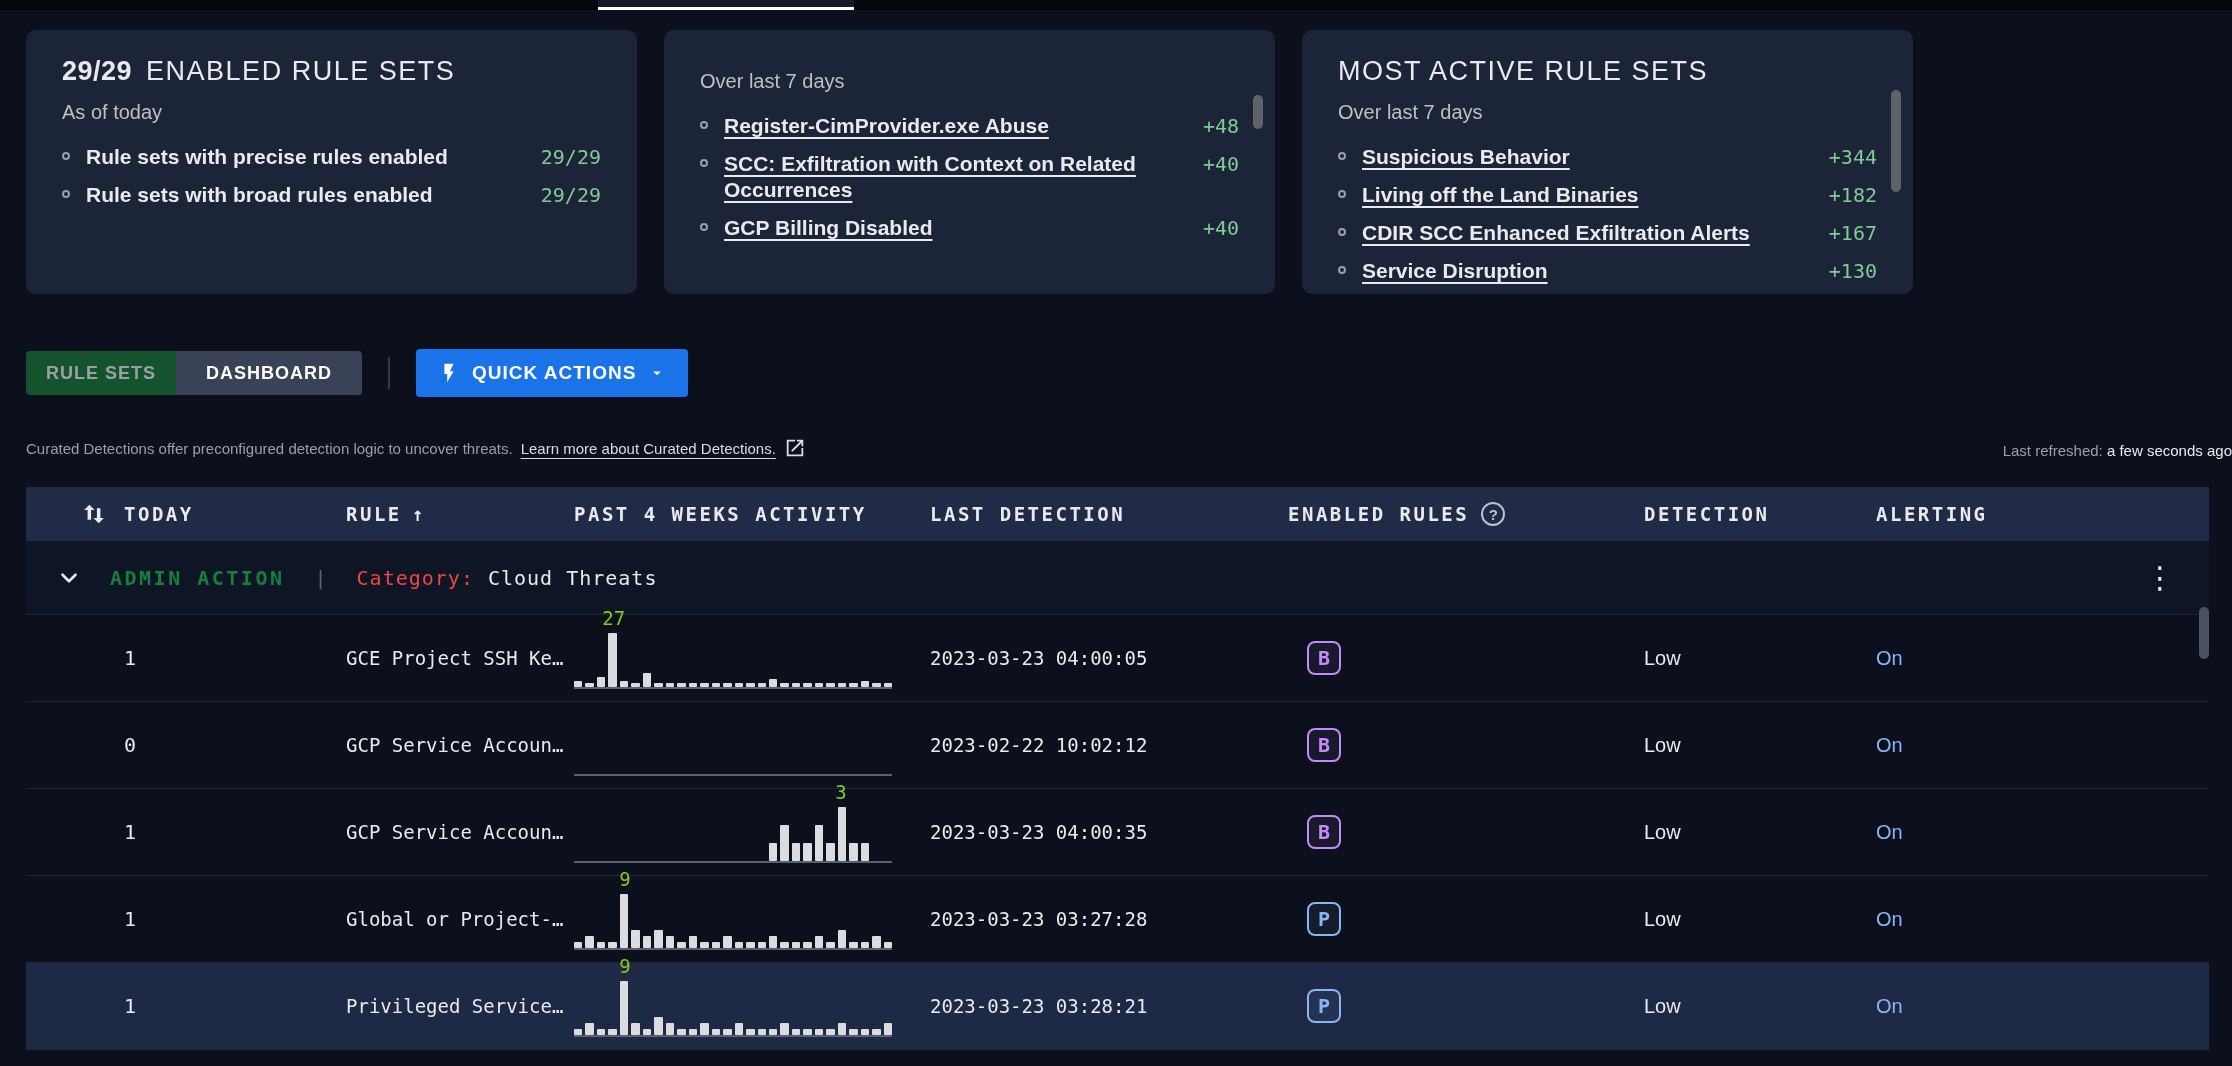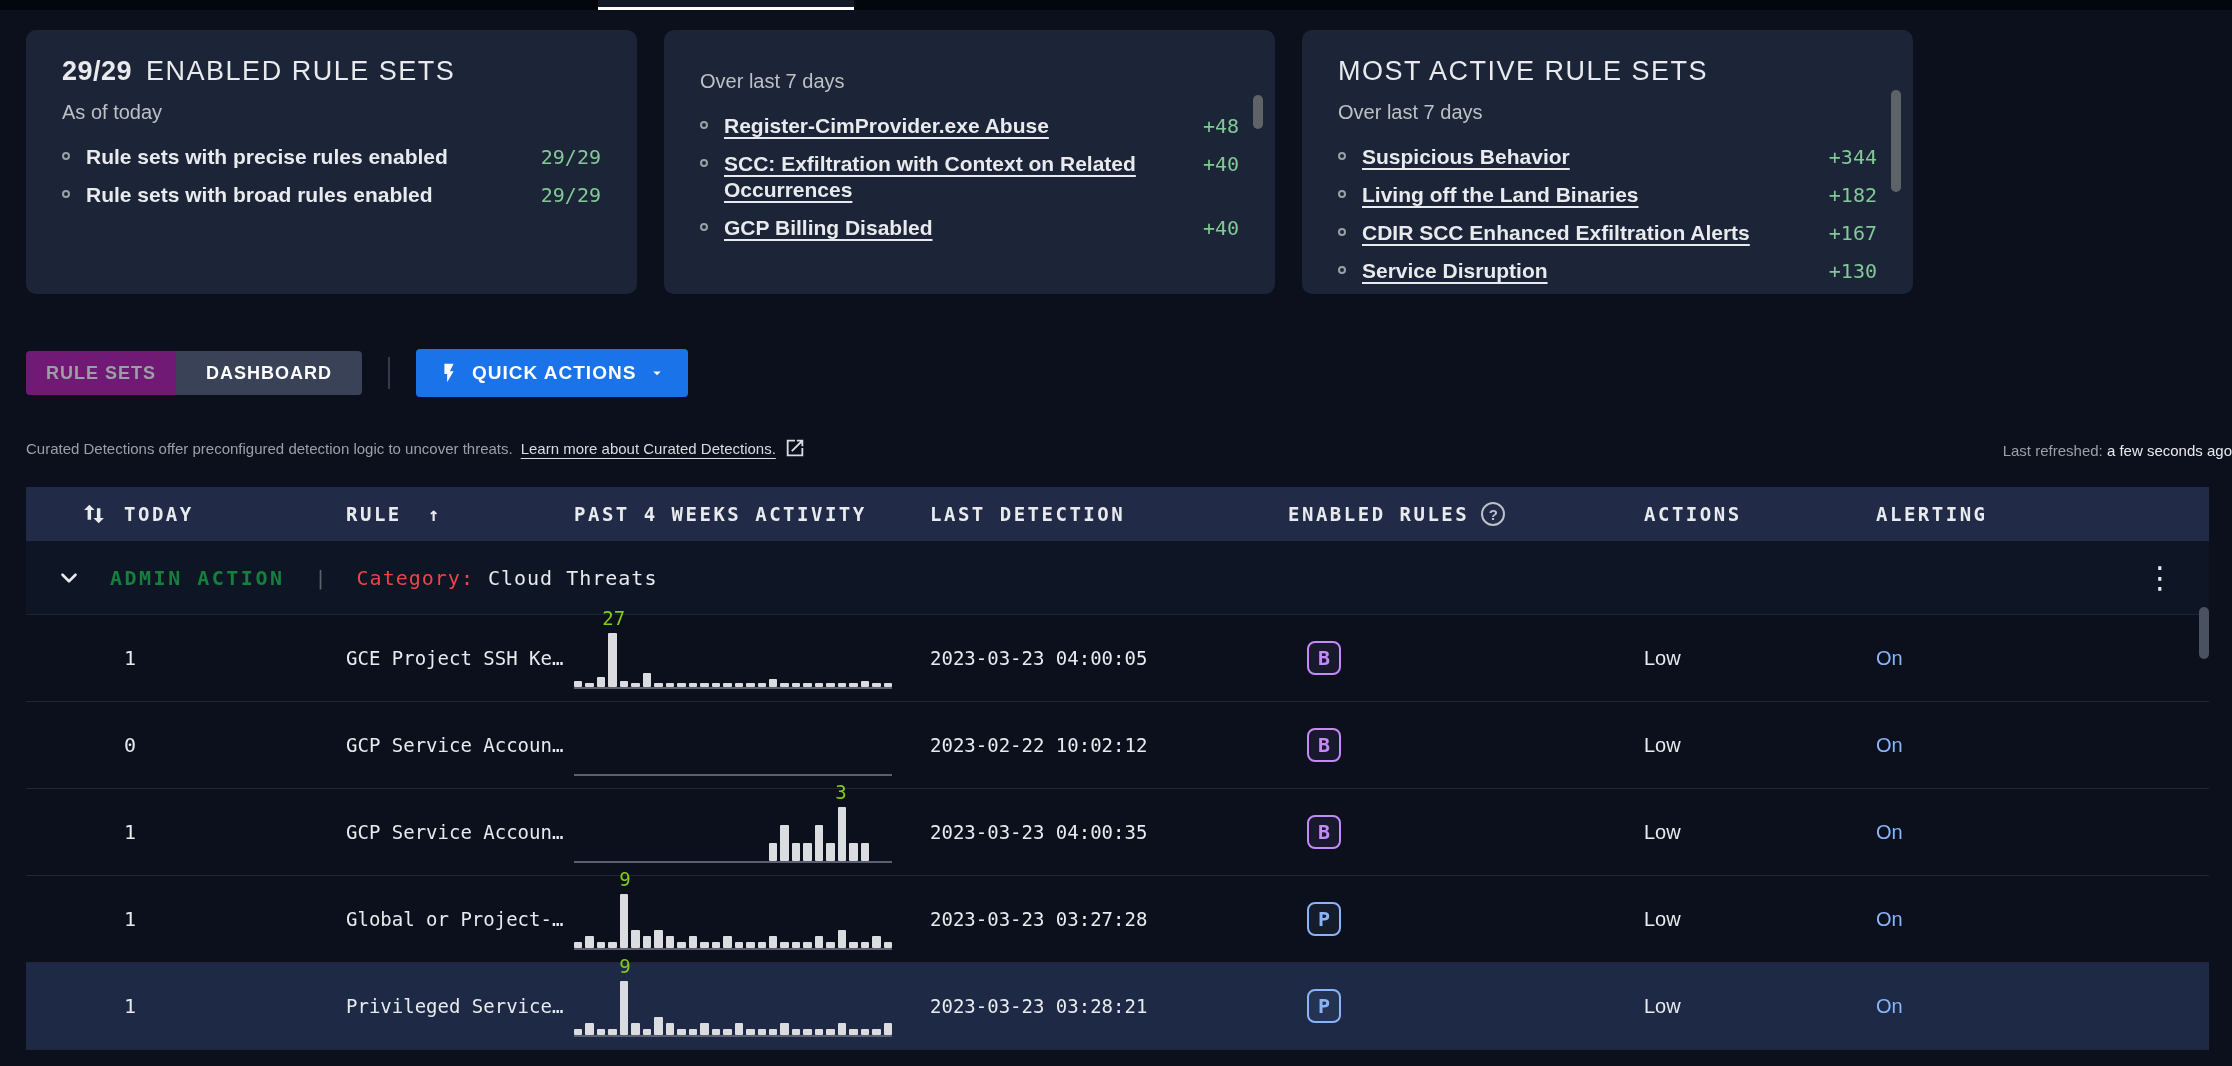--- a/index.html
+++ b/index.html
@@ -39,21 +39,21 @@
   .thumb-rules { top:65px; height:34px; }
   .thumb-rulesets { top:60px; height:102px; }
 
   
   .toolbar { display:flex; align-items:center; margin:55px 0 0 26px; height:48px; }
   .seg { display:flex; border-radius:4px; overflow:hidden; }
   .seg button {
     border:none; height:44px; cursor:pointer;
     font:700 18px "Liberation Sans",sans-serif; letter-spacing:1px;
   }
-  .tab-rule-sets { background:#701a75; color:#9aa0a6; padding:0 20px; }
+  .tab-rule-sets { background:#14532d; color:#9aa0a6; padding:0 20px; }
   .tab-dashboard { background:#3a4257; color:#ffffff; padding:0 30px; }
   .toolbar-sep { width:2px; height:32px; background:#343b4a; margin:0 26px; }
   .btn-quick {
     display:flex; align-items:center; gap:12px; height:48px; padding:0 22px;
     background:#1a73e8; border:none; border-radius:4px; color:#ffffff;
     font:700 19px "Liberation Sans",sans-serif; letter-spacing:1px; cursor:pointer;
   }
 
   
   .desc-row { display:flex; justify-content:space-between; align-items:flex-end;
@@ -65,21 +65,21 @@
 
   
   .table { margin:28px 0 0 26px; width:2183px; position:relative; }
   .grid-cols { display:grid; grid-template-columns:320px 228px 356px 358px 356px 232px 1fr; }
   .thead {
     height:54px; background:#212b47; align-items:center;
     font-family:"DejaVu Sans Mono",monospace; font-size:19px; font-weight:700;
     letter-spacing:2.5px; color:#e8eaed;
   }
   .th-today { display:flex; align-items:center; gap:16px; padding-left:54px; }
-  .th-rule { display:flex; gap:26px; }
+  .th-rule { display:flex; gap:10px; }
   .th-enabled { display:flex; align-items:center; gap:12px; }
   .help-circle {
     width:24px; height:24px; border:2px solid #bdc1c6; border-radius:50%;
     display:flex; align-items:center; justify-content:center;
     font:700 15px "Liberation Sans",sans-serif; color:#bdc1c6; letter-spacing:0;
   }
 
   .group-row {
     height:74px; background:#0e1524; display:flex; align-items:center;
     padding:0 26px 0 30px; border-bottom:1px solid #1d2435;
@@ -265,21 +265,21 @@
     <div class="th-rule">
       <span>RULE</span>
       <span>↑</span>
     </div>
     <div>PAST 4 WEEKS ACTIVITY</div>
     <div>LAST DETECTION</div>
     <div class="th-enabled">
       <span>ENABLED RULES</span>
       <span class="help-circle">?</span>
     </div>
-    <div>ACTIONS</div>
+    <div>DETECTION</div>
     <div>ALERTING</div>
   </div>
 
   <div class="group-row">
     <span>
       <svg width="26" height="26" viewBox="0 0 24 24" fill="none" stroke="#e8eaed" stroke-width="2.4" stroke-linecap="round" stroke-linejoin="round">
         <polyline points="6,9 12,15 18,9"></polyline>
       </svg>
     </span>
     <span class="group-name">ADMIN ACTION</span>

